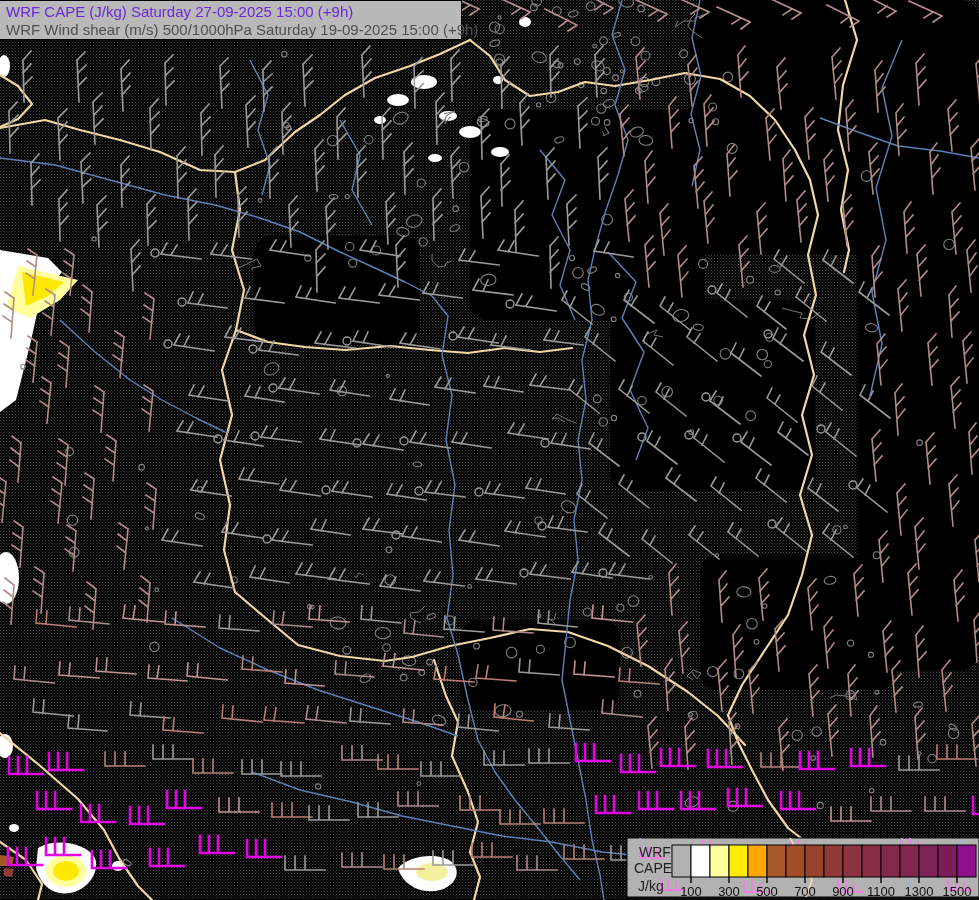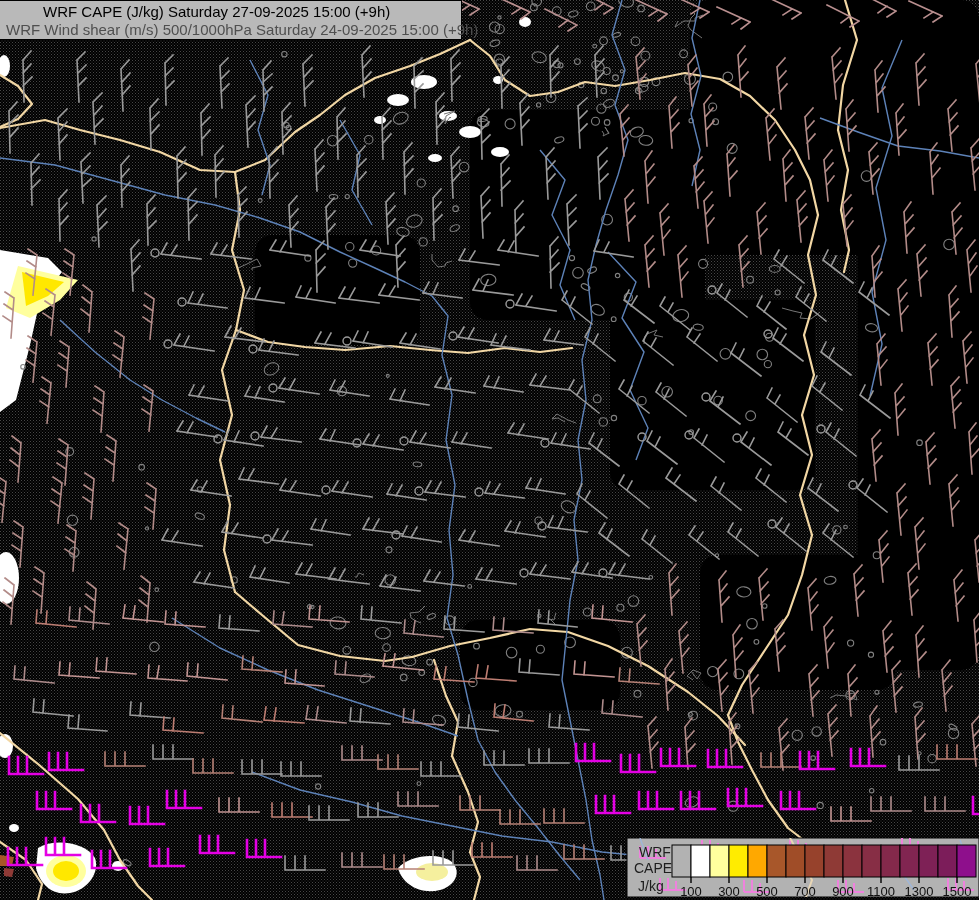--- a/index.html
+++ b/index.html
@@ -2,21 +2,21 @@
 <html><head>
 <meta charset="utf-8">
 <style>
   html,body{margin:0;padding:0;background:#222;}
   .stage{position:relative;width:979px;height:900px;overflow:hidden;background:#000;
          font-family:"Liberation Sans",sans-serif;}
   .stage svg{position:absolute;left:0;top:0;}
   .titlebox{position:absolute;left:0;top:0;width:462px;height:40px;
             background:#b9b9b9;border:1px solid #000;border-left:none;
             box-sizing:border-box;padding:1px 0 0 6px;z-index:5;}
-  .titlebox .l1{font-size:15px;color:#000000;line-height:19px;white-space:nowrap;margin-left:37px;}
+  .titlebox .l1{font-size:15px;color:#6d28d9;line-height:19px;white-space:nowrap;}
   .titlebox .l2{font-size:15px;color:#4f4f4f;line-height:18px;white-space:nowrap;}
 </style>
 </head>
 <body>
 
 <div class="stage">
   <svg id="map" width="979" height="900" viewBox="0 0 979 900">
       <defs>
         <pattern id="stip" width="3" height="3" patternUnits="userSpaceOnUse">
           <rect x="0" y="0" width="3" height="3" fill="#000000"></rect>
@@ -773,15 +773,15 @@
         <text x="881" y="896" fill="#111" font-size="13px" text-anchor="middle" font-family="&quot;Liberation Sans&quot;,sans-serif">1100</text>
         <line x1="919" y1="877" x2="919" y2="883" stroke="#000" stroke-width="1.4"></line>
         <text x="919" y="896" fill="#111" font-size="13px" text-anchor="middle" font-family="&quot;Liberation Sans&quot;,sans-serif">1300</text>
         <line x1="957" y1="877" x2="957" y2="883" stroke="#000" stroke-width="1.4"></line>
         <text x="957" y="896" fill="#111" font-size="13px" text-anchor="middle" font-family="&quot;Liberation Sans&quot;,sans-serif">1500</text>
       </g>
     </svg>
 
   <div class="titlebox">
     <div class="l1">WRF CAPE (J/kg) Saturday 27-09-2025 15:00 (+9h)</div>
-    <div class="l2">WRF Wind shear (m/s) 500/1000hPa Saturday 24-09-2025 15:00 (+9h)</div>
+    <div class="l2">WRF Wind shear (m/s) 500/1000hPa Saturday 19-09-2025 15:00 (+9h)</div>
   </div>
 </div>
 
 </body></html>

